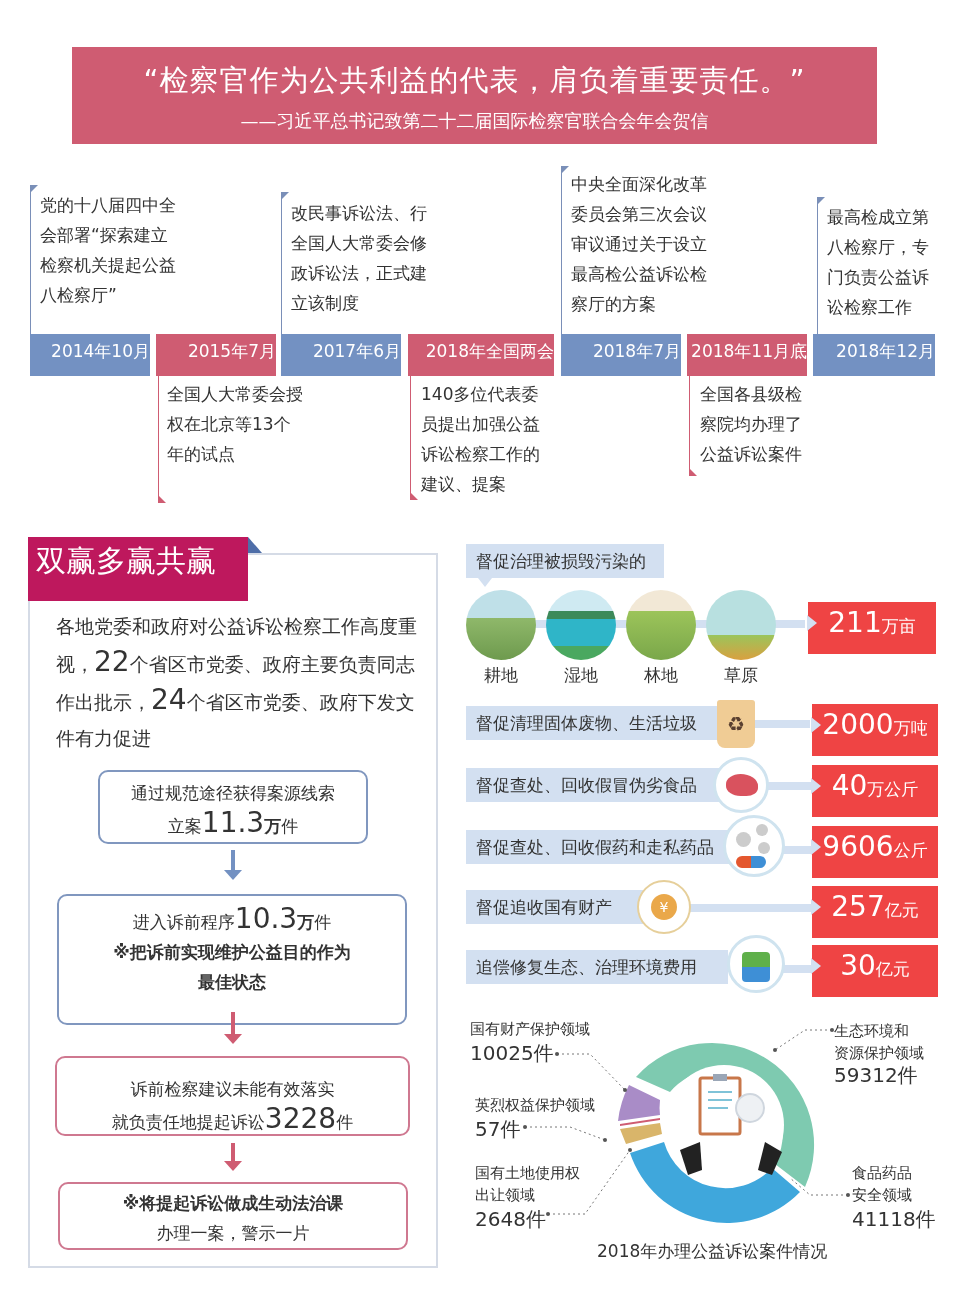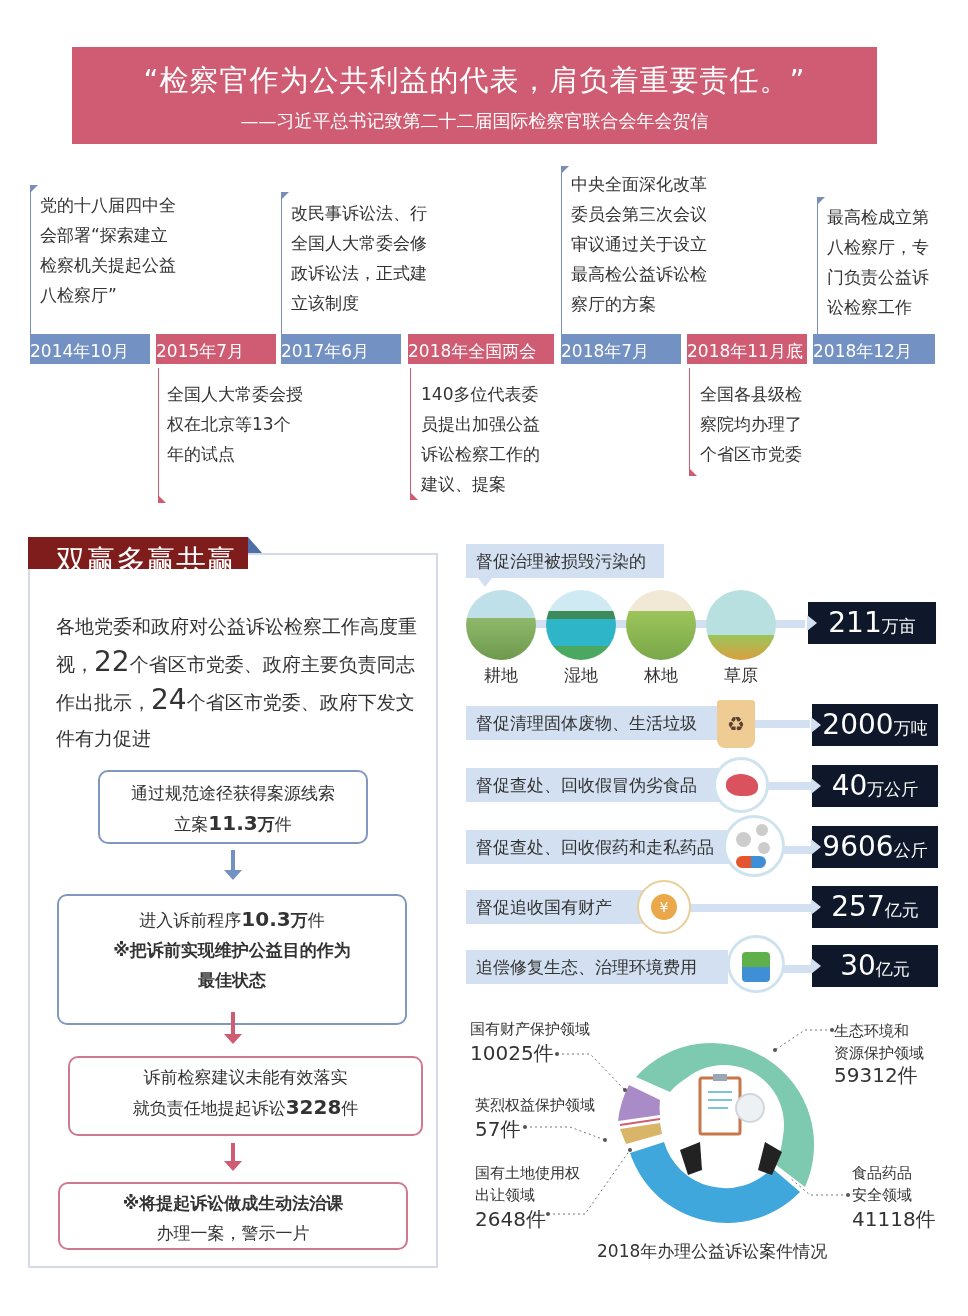--- a/index.html
+++ b/index.html
@@ -6,39 +6,39 @@
 body{width:968px;height:1316px;background:#fff;font-family:"DejaVu Sans","Liberation Sans",sans-serif;color:#333;position:relative;overflow:hidden}
 .abs{position:absolute}
 .banner{left:72px;top:47px;width:805px;height:97px;background:#cf5c72;color:#fff;text-align:center}
 .banner .quote{font-size:29px;font-weight:normal;margin-top:14px;letter-spacing:1px}
 .banner .source{font-size:18px;margin-top:8px}
 .tl-text{font-size:17px;line-height:30px;color:#333}
 .tl-line-up{border-left:1.5px solid #7a8fb8}
 .tl-line-down{border-left:1.5px solid #cf5c72}
 .flag-up{width:0;height:0;border-left:7px solid #7a8fb8;border-bottom:7px solid transparent}
 .flag-down{width:0;height:0;border-left:7px solid #cf5c72;border-top:7px solid transparent}
-.date{top:334px;height:30px;color:#fff;font-size:17px;line-height:34px;text-align:left}
+.date{top:334px;height:42px;color:#fff;font-size:17px;line-height:34px;text-align:right}
 .date.blue{background:#7391c2}
 .date.red{background:#cf5c72}
 .panel{left:28px;top:553px;width:410px;height:715px;border:2px solid #d5dbe6}
-.panel-title{left:28px;top:537px;width:220px;height:32px;background:#7f1d1d;color:#fff;font-size:30px;line-height:48px;padding-left:28px}
+.panel-title{left:28px;top:537px;width:220px;height:64px;background:#be185d;color:#fff;font-size:30px;line-height:48px;padding-left:8px}
 .panel-tab{left:248px;top:537px;width:0;height:0;border-left:14px solid #4e6ea8;border-top:16px solid transparent}
 .intro{left:56px;top:608px;width:370px;font-size:19px;line-height:36px;color:#333}
 .intro .big{font-size:28px}
 .box{border:2px solid #8097bf;border-radius:10px;text-align:center;color:#333}
 .box.red{border-color:#cf7890}
 .box .l{font-size:17px;line-height:30px}
 .box .b{font-weight:bold;font-size:17px;line-height:30px}
-.box .num{font-size:20px;font-weight:bold}
+.box .num{font-size:28px;font-weight:normal}
 .arrow{width:4px;background:#7391c2}
 .arrow::after{content:"";position:absolute;left:-7px;bottom:-8px;border-left:9px solid transparent;border-right:9px solid transparent;border-top:10px solid #7391c2}
 .arrow.red{background:#cf5c72}
 .arrow.red::after{border-top-color:#cf5c72}
 .label-bar{background:#d3e0f1;color:#333;font-size:17px;line-height:34px;padding-left:10px;height:34px}
-.val{background:#0f172a;color:#fff;text-align:center;height:42px;line-height:42px;font-size:28px}
+.val{background:#ef4444;color:#fff;text-align:center;height:52px;line-height:42px;font-size:28px}
 .val .u{font-size:17px}
 .val::before{content:"";position:absolute;left:-1px;top:13px;border-left:10px solid #d3e0f1;border-top:8px solid transparent;border-bottom:8px solid transparent}
 .connector{height:8px;background:#d3e0f1}
 .circle{border-radius:50%;overflow:hidden}
 .icon-ring{border-radius:50%;background:#fff;border:3px solid #cfe3ef}
 .land-label{font-size:17px;color:#333;text-align:center;width:70px}
 .chart-label{font-size:15px;color:#333;line-height:22px}
 .chart-num{font-size:20px;color:#333}
 .chart-title{font-size:17px;color:#333}
 </style>
@@ -112,21 +112,21 @@
       <div>员提出加强公益</div>
       <div>诉讼检察工作的</div>
       <div>建议、提案</div>
   </div>
 
   <div class="abs tl-line-down" style="left:689px;top:368px;height:108px"></div>
   <div class="abs flag-down" style="left:690px;top:469px"></div>
   <div class="abs tl-text" style="left:700px;top:379px;width:130px">
     <div>全国各县级检</div>
       <div>察院均办理了</div>
-      <div>个省区市党委</div>
+      <div>公益诉讼案件</div>
   </div>
 </div>
 
 <div class="abs panel"></div>
 <div class="abs panel-title">双赢多赢共赢</div>
 <div class="abs panel-tab"></div>
 
 <div class="abs intro">
   <span>各地党委和政府对公益诉讼检察工作高度重视，</span><span class="big">22</span><span>个省区市党委、政府主要负责同志作出批示，</span><span class="big">24</span><span>个省区市党委、政府下发文件有力促进</span>
 </div>
@@ -137,21 +137,21 @@
 </div>
 <div class="abs arrow" style="left:231px;top:850px;height:22px"></div>
 
 <div class="abs box" style="left:57px;top:894px;width:350px;height:131px;padding-top:8px">
   <div class="l"><span>进入诉前程序</span><span class="num">10.3</span><b>万</b><span>件</span></div>
   <div class="b">※把诉前实现维护公益目的作为</div>
   <div class="b">最佳状态</div>
 </div>
 <div class="abs arrow red" style="left:231px;top:1012px;height:24px"></div>
 
-<div class="abs box red" style="left:68px;top:1056px;width:355px;height:80px;padding-top:4px">
+<div class="abs box red" style="left:55px;top:1056px;width:355px;height:80px;padding-top:16px">
   <div class="l">诉前检察建议未能有效落实</div>
   <div class="l"><span>就负责任地提起诉讼</span><span class="num">3228</span><span>件</span></div>
 </div>
 <div class="abs arrow red" style="left:231px;top:1143px;height:20px"></div>
 
 <div class="abs box red" style="left:58px;top:1182px;width:350px;height:68px;padding-top:4px">
   <div class="b">※将提起诉讼做成生动法治课</div>
   <div class="l">办理一案，警示一片</div>
 </div>
 

